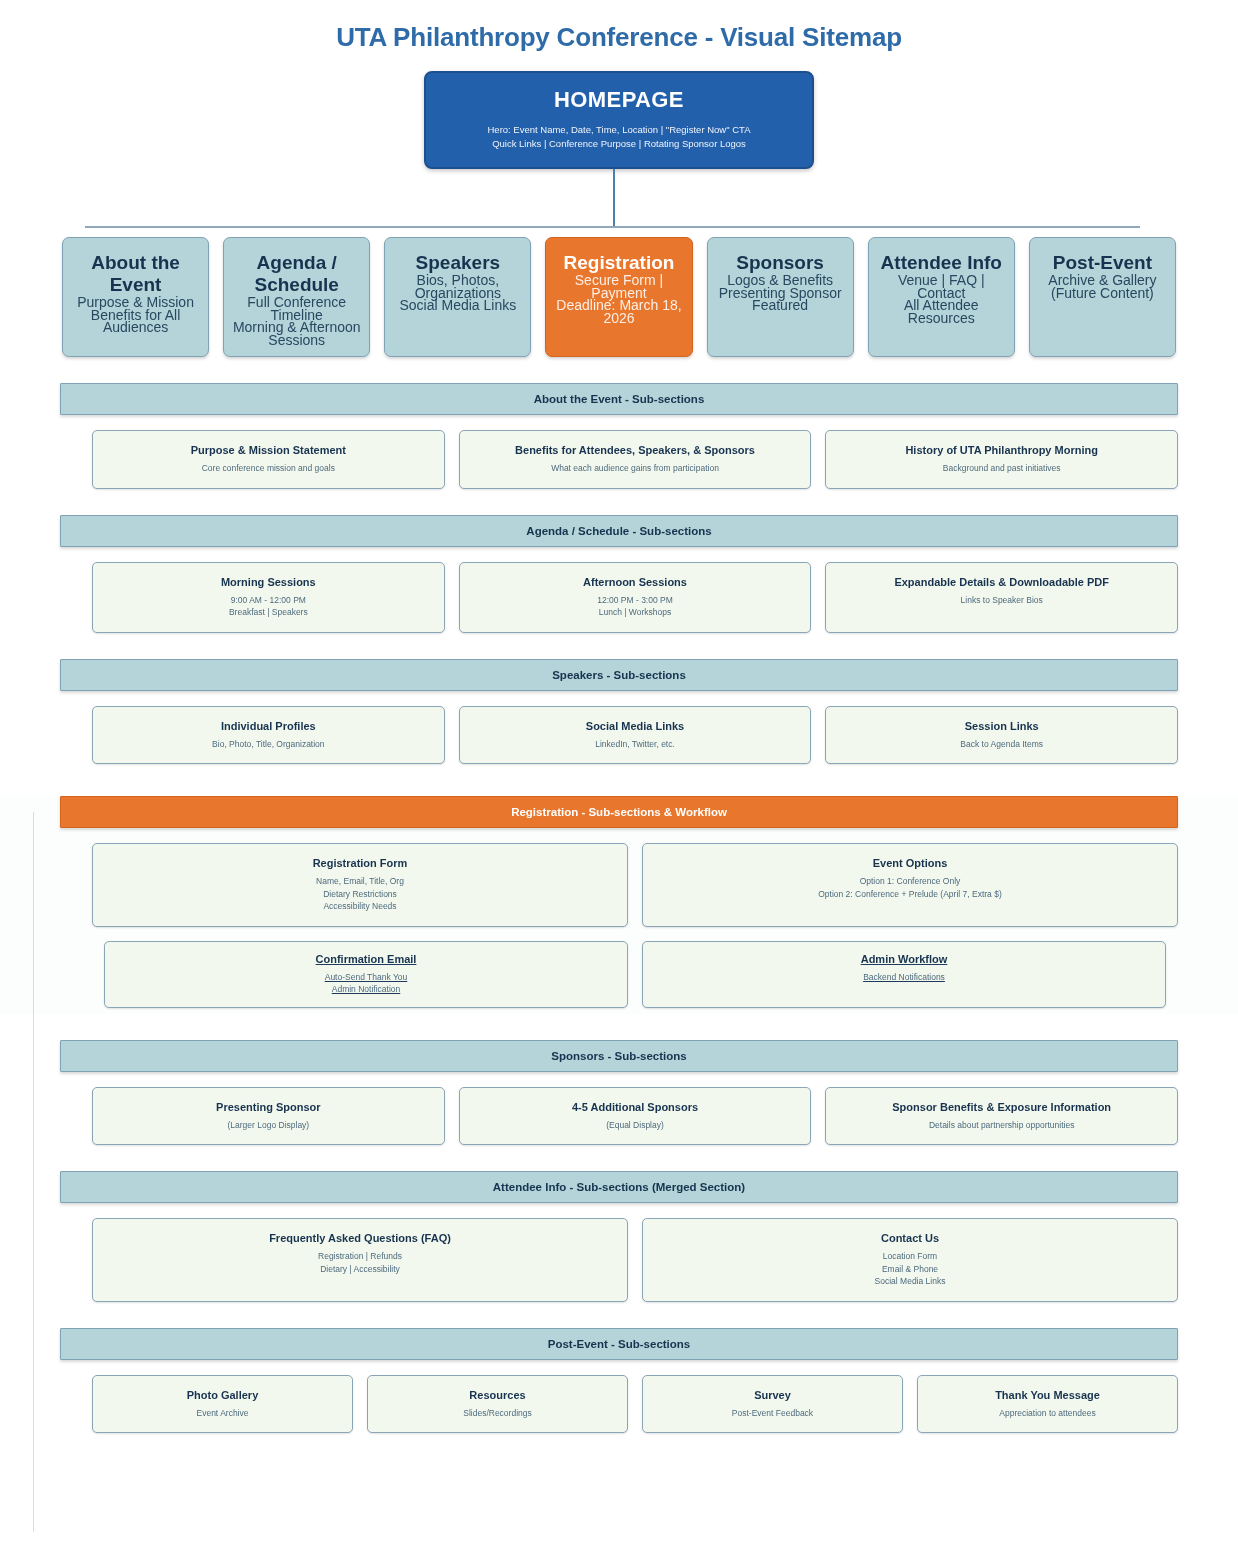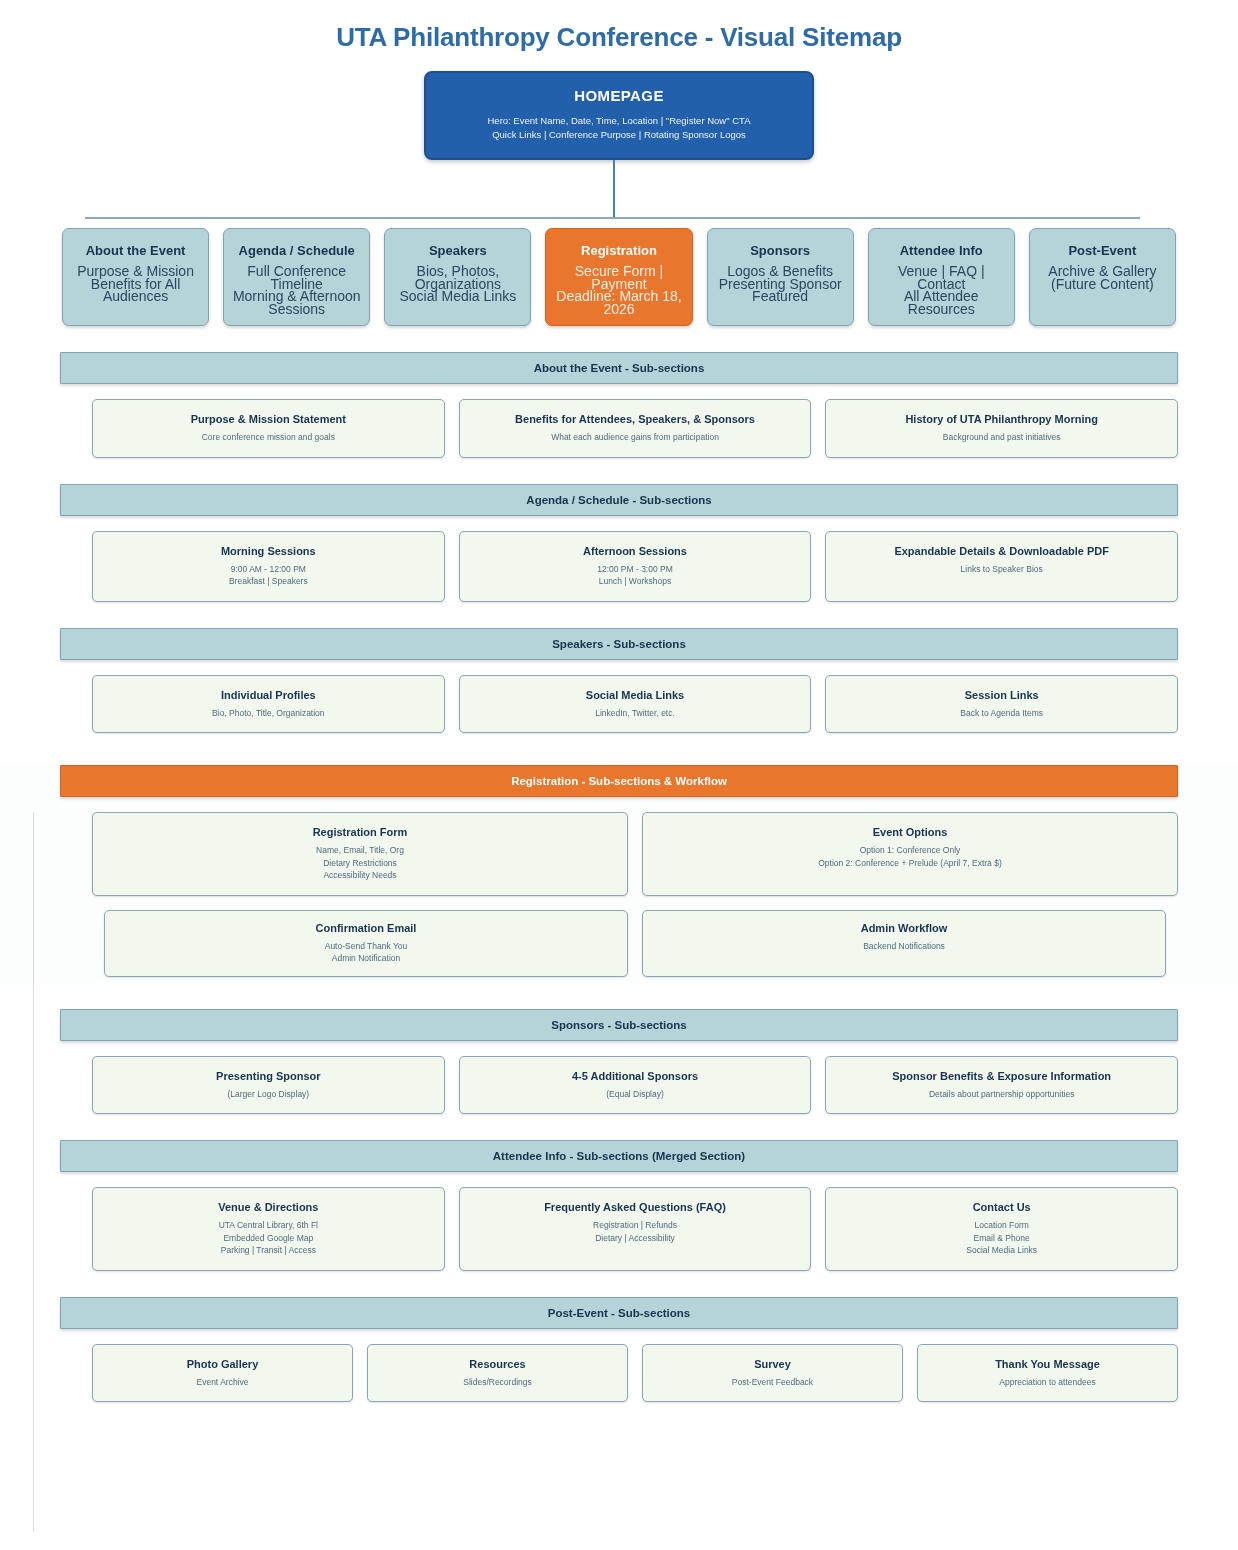--- a/index.html
+++ b/index.html
@@ -48,21 +48,21 @@
     width: 390px;
     background: #2360ab;
     border: 2px solid #1d4f8f;
     border-radius: 8px;
     padding: 14px 10px 16px 10px;
     text-align: center;
     color: #ffffff;
     box-shadow: 0 2px 4px rgba(0,0,0,0.22);
   }
   .homepage-title {
-    font-size: 15px;
+    font-size: 22px;
     font-weight: bold;
     letter-spacing: 0.4px;
     margin-bottom: 10px;
   }
   .homepage-line {
     font-size: 9.5px;
     line-height: 14px;
     color: #eef3fa;
   }
 
@@ -109,24 +109,23 @@
     border-radius: 7px;
     text-align: center;
     padding: 14px 6px 10px 6px;
     box-shadow: 0 2px 3px rgba(0,0,0,0.16);
   }
   .nav-box.highlight {
     background: #e8762c;
     border: 1px solid #d3631f;
   }
   .nav-box-title {
-    font-size: 13px;
+    font-size: 19px;
     font-weight: bold;
     color: #17334f;
-    margin-bottom: 7px;
   }
   .nav-box.highlight .nav-box-title { color: #ffffff; }
   .nav-box-line {
     font-size: 14px;
     line-height: 12.5px;
     color: #2a4760;
   }
   .nav-box.highlight .nav-box-line { color: #fdeee4; }
 
   
@@ -176,21 +175,21 @@
     line-height: 12.5px;
     color: #4d6a7d;
   }
 
   
   .reg-group {
     background: #fcfdfd;
     padding-bottom: 6px;
   }
   .reg-row-2 { padding: 0 12px; margin-top: 14px; }
-  .reg-row-2 .cards { margin-top: 0; }
+  .reg-row-2 .cards { margin-top: 0; text-decoration: underline; }
   .reg-row-2 .card { min-height: 46px; padding: 11px 8px; }
 
   .cards.tall .card { min-height: 78px; }
   .cards.two .card { min-height: 78px; }
 </style>
 </head>
 <body>
 
 <div class="left-rule"></div>
 
@@ -364,26 +363,20 @@
         <div class="card-title">Sponsor Benefits &amp; Exposure Information</div>
         <div class="card-line">Details about partnership opportunities</div>
       </div>
     </div>
 </div>
 
 <div class="section">
   <div class="section-header">Attendee Info - Sub-sections (Merged Section)</div>
   <div class="cards tall">
       <div class="card">
-        <div class="card-title">Venue &amp; Directions</div>
-        <div class="card-line">UTA Central Library, 6th Fl</div>
-        <div class="card-line">Embedded Google Map</div>
-        <div class="card-line">Parking | Transit | Access</div>
-      </div>
-      <div class="card">
         <div class="card-title">Frequently Asked Questions (FAQ)</div>
         <div class="card-line">Registration | Refunds</div>
         <div class="card-line">Dietary | Accessibility</div>
       </div>
       <div class="card">
         <div class="card-title">Contact Us</div>
         <div class="card-line">Location Form</div>
         <div class="card-line">Email &amp; Phone</div>
         <div class="card-line">Social Media Links</div>
       </div>

